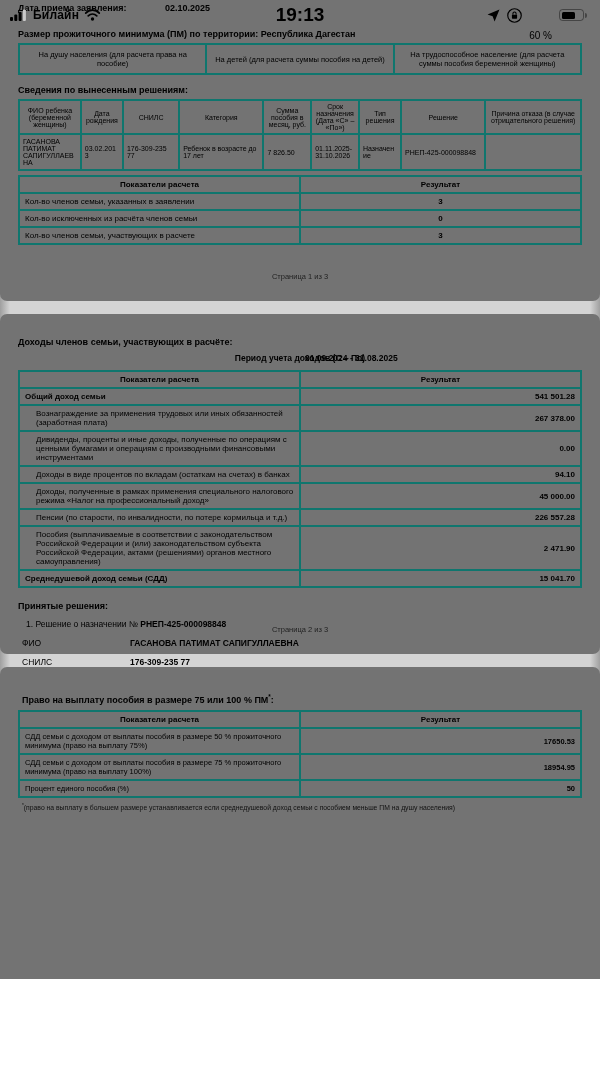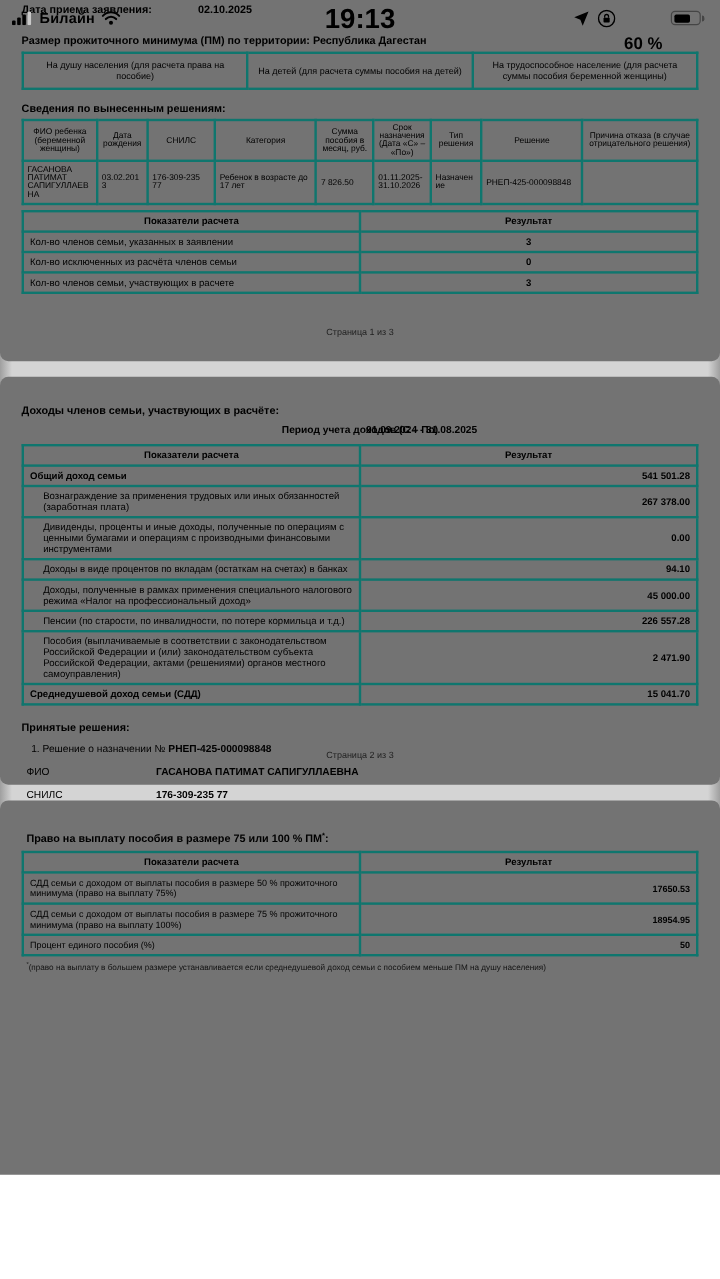--- a/index.html
+++ b/index.html
@@ -6,23 +6,23 @@
   html,body { width:600px; height:1066px; overflow:hidden; background:#fff;
               font-family:"Liberation Sans","DejaVu Sans",sans-serif; color:#000; }
 
   .screen { position:relative; width:600px; height:1066px; }
 
   
   .status-bar { position:absolute; top:0; left:0; right:0; height:30px; z-index:10;
                 display:flex; align-items:center; padding:0 10px; pointer-events:none; }
   .sb-left { display:flex; align-items:center; gap:5px; }
   .carrier { font-size:12px; font-weight:700; letter-spacing:.2px; }
-  .sb-time { position:absolute; left:0; right:0; text-align:center; font-size:23px; font-weight:700; }
+  .sb-time { position:absolute; left:0; right:0; text-align:center; font-size:19px; font-weight:700; }
   .sb-right { margin-left:auto; display:flex; align-items:center; gap:7px; padding-right:6px; }
-  .pct { font-size:14px; font-weight:700;margin-top:41px; }
+  .pct { font-size:10px; font-weight:400;margin-top:41px; }
   .battery { width:25px; height:12px; border:1px solid rgba(0,0,0,.4); border-radius:3.5px; position:relative; }
   .battery .fill { position:absolute; left:1.5px; top:1.5px; bottom:1.5px; width:13px; background:#000; border-radius:1.5px; }
   .battery::after { content:""; position:absolute; right:-4px; top:3px; width:2.5px; height:5px;
                     background:rgba(0,0,0,.4); border-radius:0 2px 2px 0; }
 
   
   .doc { position:relative; z-index:1; }
   .page { background:#737373; position:relative; z-index:2; }
   .page1 { height:301px; padding:3px 18px 0; border-radius:0 0 7px 7px; }
   .page2 { height:340px; padding:23px 18px 0; border-radius:7px; }

